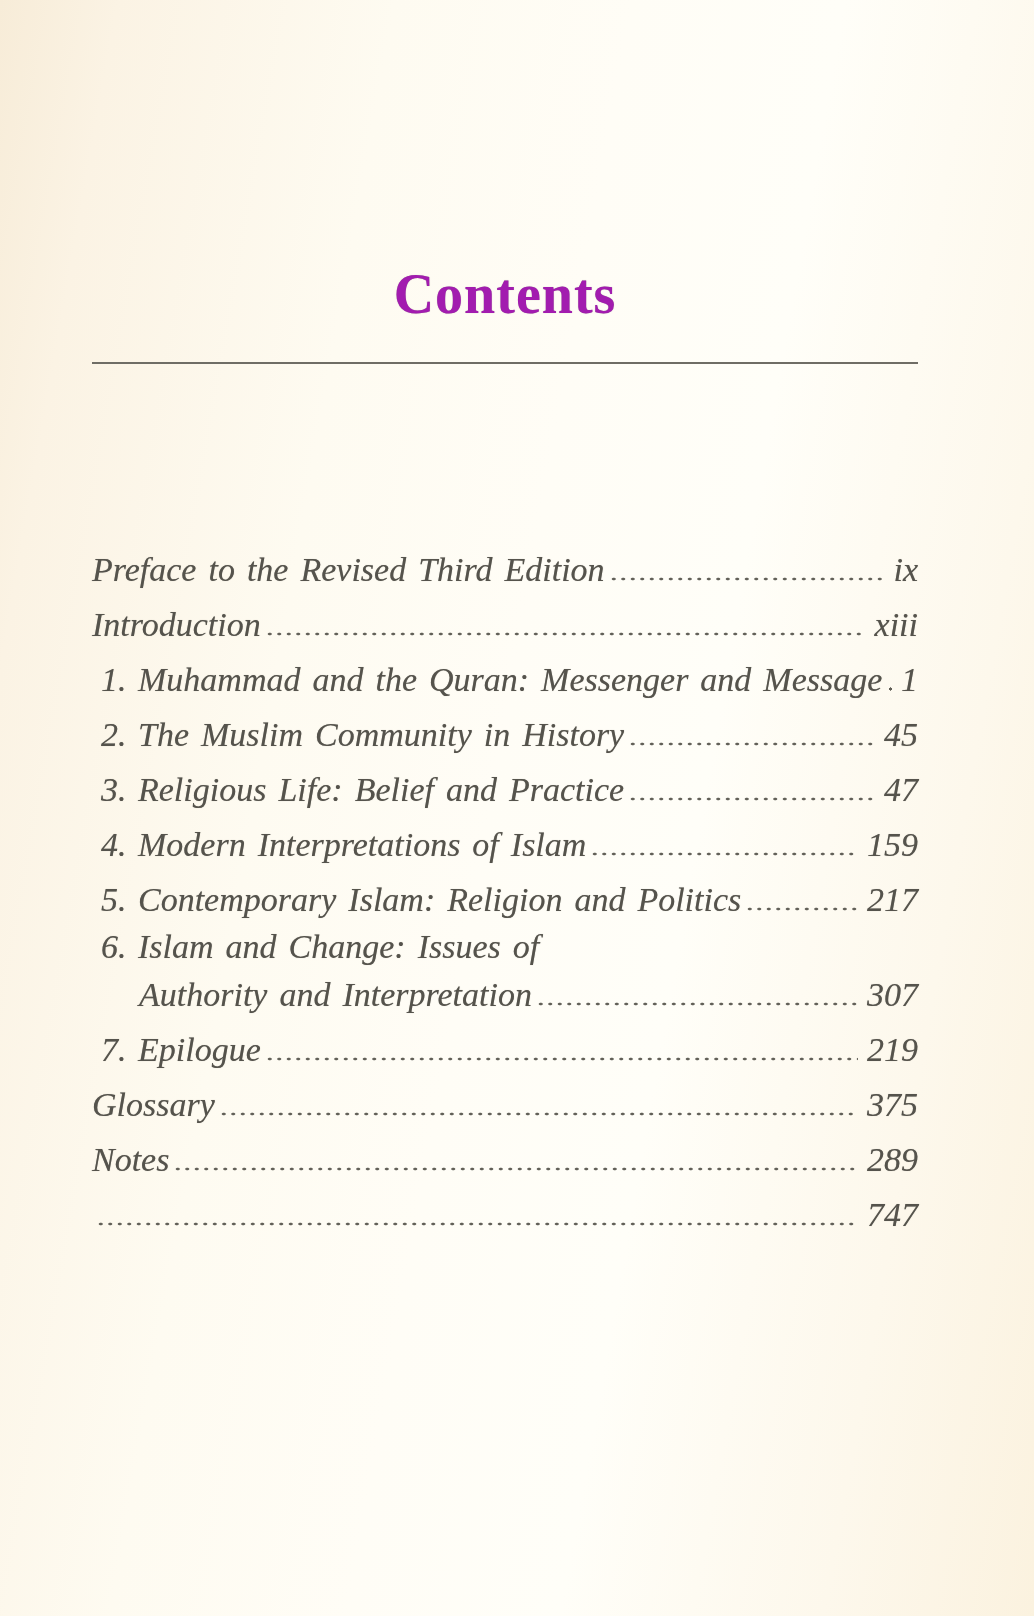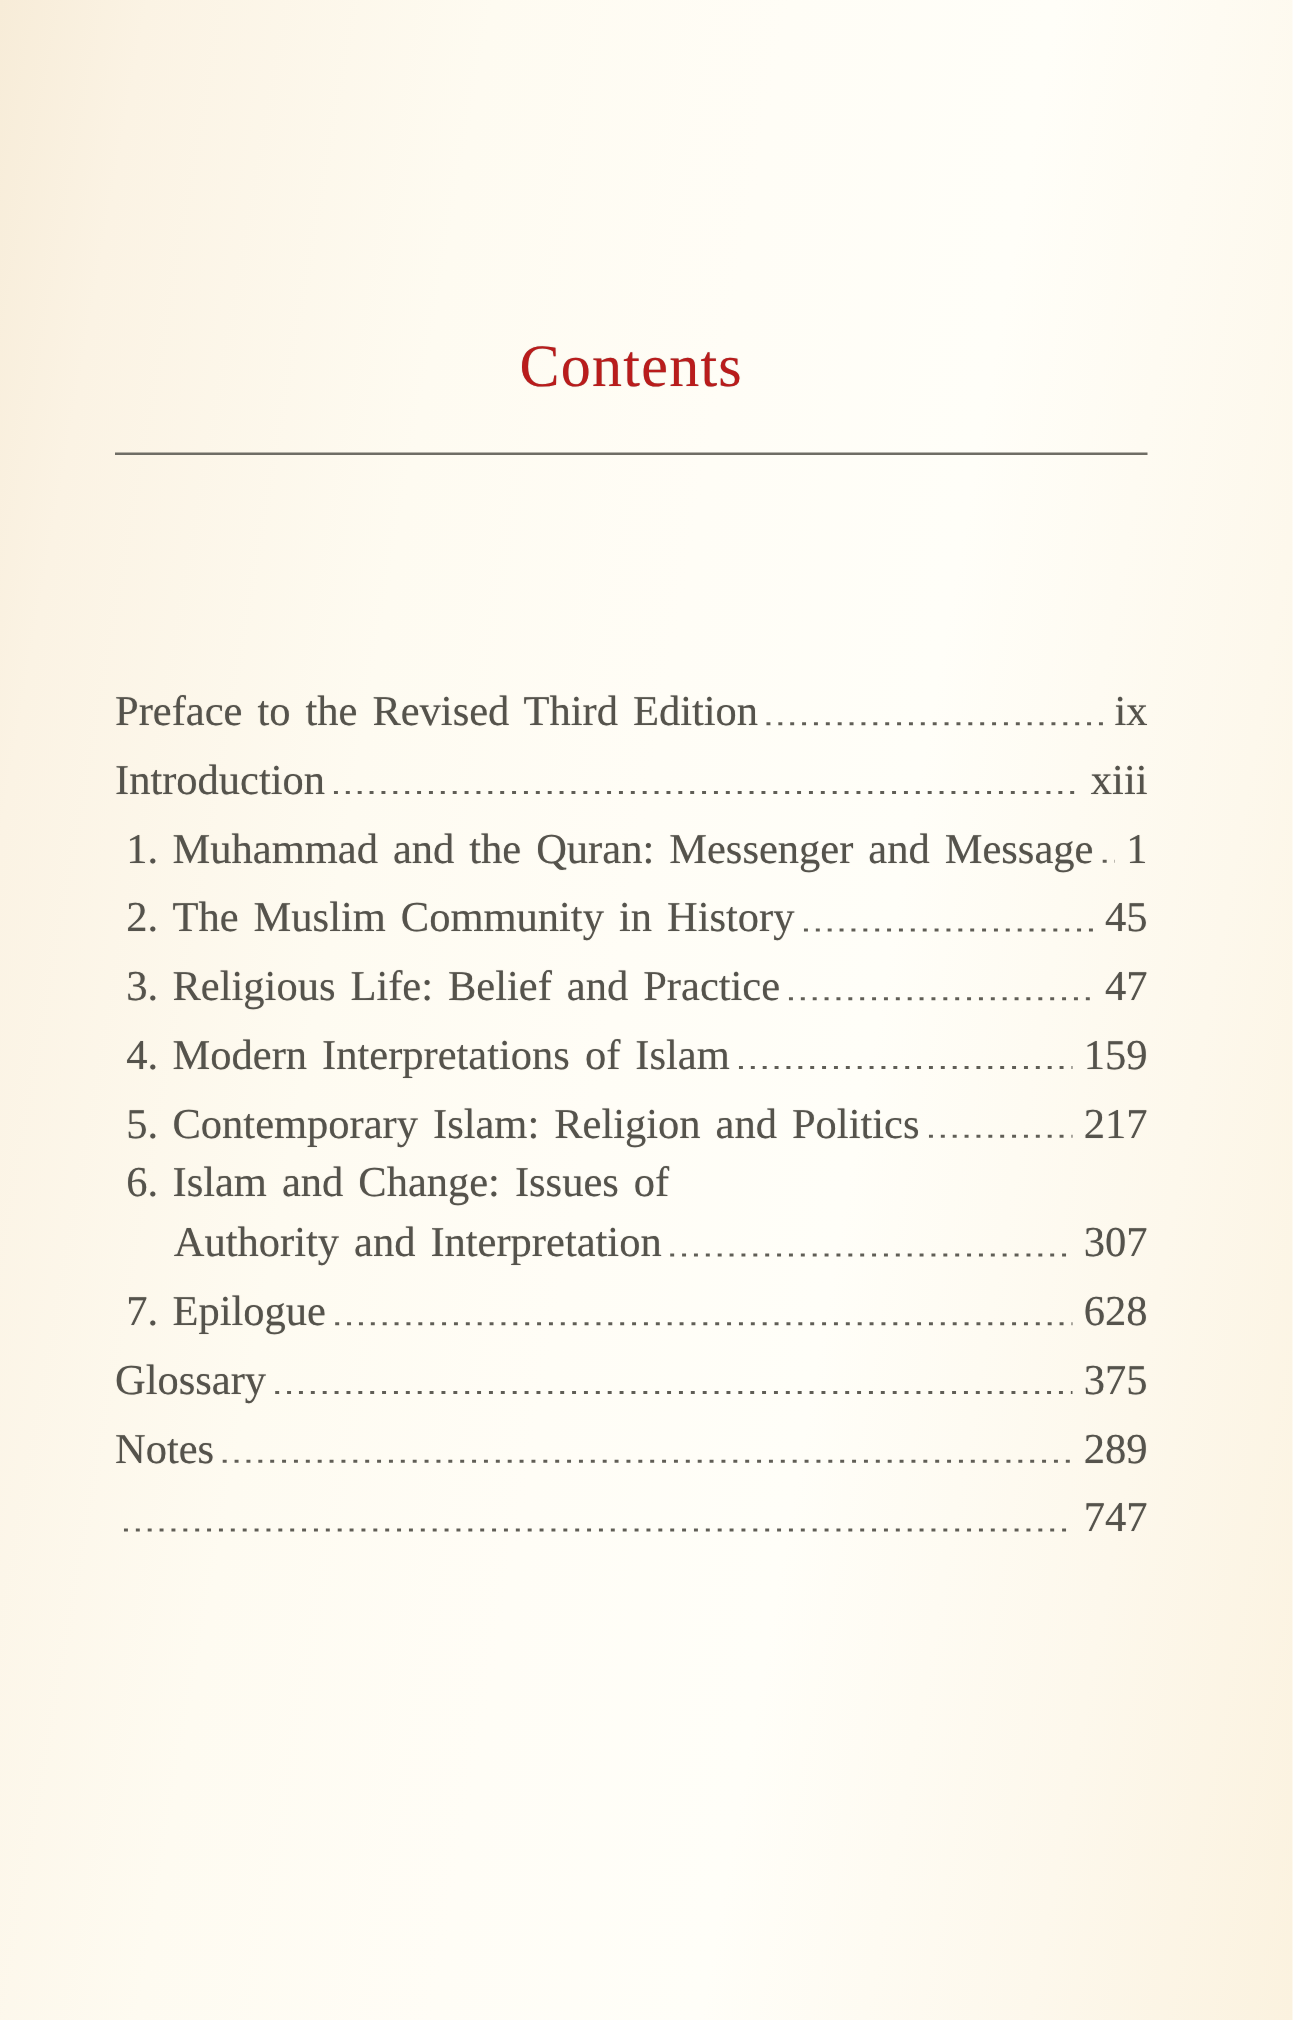--- a/index.html
+++ b/index.html
@@ -18,41 +18,42 @@
         #fffdf6 48%, #fffef8 64%, #fdf8ec 84%, #fbf2df 100%);
   }
   .page {
     position: relative;
     width: 826px;            
     padding: 0 116px 0 92px;
     text-shadow: 0 0 0.7px rgba(86, 84, 77, 0.55);
   }
   .title {
     margin: 267px 0 0 0;
-    font-size: 48px;
+    font-size: 56px;
     line-height: 54px;
-    font-weight: normal;
+    font-weight: bold;
     text-align: center;
     letter-spacing: 1px;
-    color: #b91c1c;
+    color: #a21caf;
   }
   .rule {
     margin-top: 41px;
     height: 2px;
     background: #6f6d65;
   }
   .toc {
     margin-top: 178px;
     font-size: 34px;
   }
   .row {
     display: flex;
     height: 55px;
     line-height: 55px;
     white-space: nowrap;
+    font-style: italic;
   }
   .row-first {
     height: 40px;
     line-height: 40px;
   }
   .row-wrap {
     padding-left: 47px;
   }
   .num {
     flex: none;
@@ -155,21 +156,21 @@
           <span class="label">Authority and Interpretation</span>
           <span class="leader"></span>
           <span class="pagenum">307</span>
         </div>
       </div>
       <div class="entry">
         <div class="row">
           <span class="num">7.</span>
           <span class="label">Epilogue</span>
           <span class="leader"></span>
-          <span class="pagenum">628</span>
+          <span class="pagenum">219</span>
         </div>
       </div>
       <div class="entry">
         <div class="row">
           <span class="label">Glossary</span>
           <span class="leader"></span>
           <span class="pagenum">375</span>
         </div>
       </div>
       <div class="entry">

